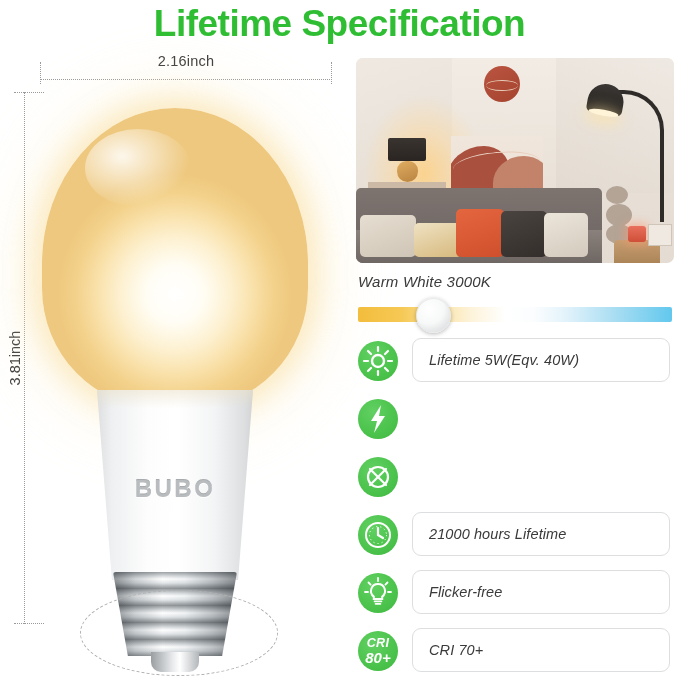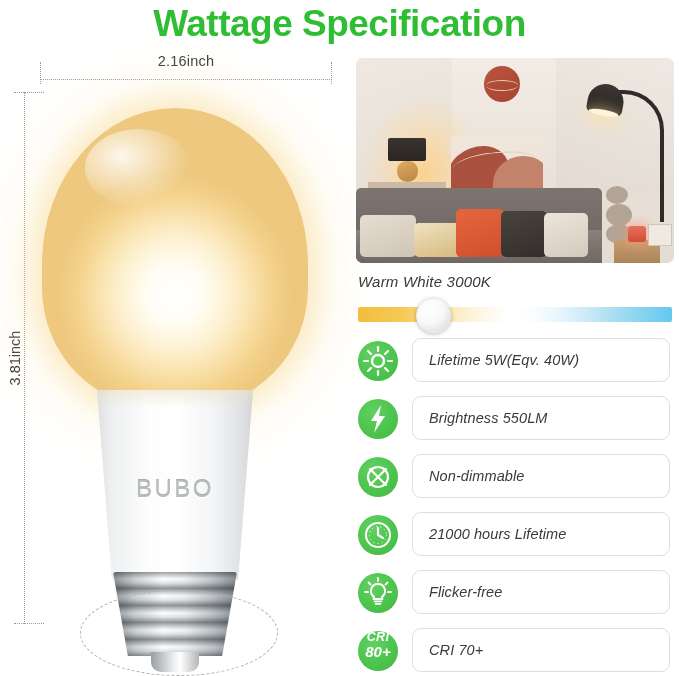--- a/index.html
+++ b/index.html
@@ -70,21 +70,21 @@
     background:linear-gradient(90deg,#d7d9da 0%,#eef0f1 12%,#fdfdfd 34%,#ffffff 52%,#f3f4f5 74%,#dcdee0 92%,#c9cbcd 100%);
     border-radius:6px 6px 10px 10px;
     clip-path:polygon(3% 0, 97% 0, 88% 100%, 12% 100%);
   }
   .neck:before{
     content:"";position:absolute;left:0;top:0;width:100%;height:18px;
     background:linear-gradient(180deg,rgba(235,225,200,.55),rgba(255,255,255,0));
   }
   .brand{
     position:absolute;left:0;top:85px;width:166px;text-align:center;
-    font-size:24px;font-weight:normal;letter-spacing:2.5px;
+    font-size:24px;font-weight:bold;letter-spacing:2.5px;
     color:#b9bcbe;text-shadow:0 1px 0 #ffffff,0 -1px 0 #a8abad;
   }
   
   .screw{
     position:absolute;left:85px;top:482px;width:124px;height:98px;
   }
   .screw-body{
     position:absolute;left:0;top:0;width:124px;height:84px;
     clip-path:polygon(0 0, 100% 0, 88% 100%, 12% 100%);
     background:
@@ -208,40 +208,40 @@
   
   .rows{position:absolute;left:0;top:278px;width:318px;}
   .row{position:relative;height:58px;}
   .icon{
     position:absolute;left:2px;top:5px;width:40px;height:40px;border-radius:50%;
     background:radial-gradient(circle at 38% 32%, #62d063 0%, #4cc44d 55%, #3fb840 100%);
   }
   .icon svg{position:absolute;left:0;top:0;}
   .icon .cri{
     position:absolute;left:0;top:0;width:40px;height:40px;
-    display:flex;flex-direction:column;align-items:center;
+    display:flex;flex-direction:column;align-items:center;justify-content:center;
     color:#fff;font-weight:bold;line-height:1.02;
   }
   .icon .cri b{font-size:12.5px;letter-spacing:.3px;}
   .icon .cri s{font-size:15px;text-decoration:none;}
   .pill{
     position:absolute;left:56px;top:2px;width:256px;height:42px;
     border:1px solid #dcdedf;border-radius:9px;background:#fff;
     display:flex;align-items:center;
   }
   .pill span{
     padding-left:16px;font-size:14.5px;color:#3a3a3a;letter-spacing:.1px;
   }
 </style>
 </head>
 <body>
 
 <div id="page">
 
-  <div class="title">Wattage Specification</div>
+  <div class="title">Lifetime Specification</div>
 
   <div class="left">
 
     <div class="dim-h-label">2.16inch</div>
     <div class="dim-h-line"></div>
     <div class="dim-h-tick l"></div>
     <div class="dim-h-tick r"></div>
 
     <div class="dim-v-line"></div>
     <div class="dim-v-tick t"></div>
@@ -324,35 +324,29 @@
           <span>Lifetime  5W(Eqv. 40W)</span>
         </div>
       </div>
 
       <div class="row">
         <div class="icon">
           <svg width="40" height="40" viewBox="0 0 40 40">
             <polygon points="23,6 13,22 19,22 16,34 27,17 21,17" fill="#fff"></polygon>
           </svg>
         </div>
-        <div class="pill">
-          <span>Brightness 550LM</span>
-        </div>
       </div>
 
       <div class="row">
         <div class="icon">
           <svg width="40" height="40" viewBox="0 0 40 40">
             <circle cx="20" cy="20" r="10" fill="none" stroke="#fff" stroke-width="2.2"></circle>
             <line x1="12" y1="12" x2="28" y2="28" stroke="#fff" stroke-width="2.2" stroke-linecap="round"></line>
             <line x1="28" y1="12" x2="12" y2="28" stroke="#fff" stroke-width="2.2" stroke-linecap="round"></line>
           </svg>
-        </div>
-        <div class="pill">
-          <span>Non-dimmable</span>
         </div>
       </div>
 
       <div class="row">
         <div class="icon">
           <svg width="40" height="40" viewBox="0 0 40 40">
             <circle cx="20" cy="20" r="12" fill="none" stroke="#fff" stroke-width="2"></circle>
             <circle cx="20" cy="20" r="8.5" fill="none" stroke="#fff" stroke-width="1" stroke-dasharray="1.2 3"></circle>
             <line x1="20" y1="20" x2="20" y2="13" stroke="#fff" stroke-width="2.2" stroke-linecap="round"></line>
             <line x1="20" y1="20" x2="25" y2="23" stroke="#fff" stroke-width="2.2" stroke-linecap="round"></line>

